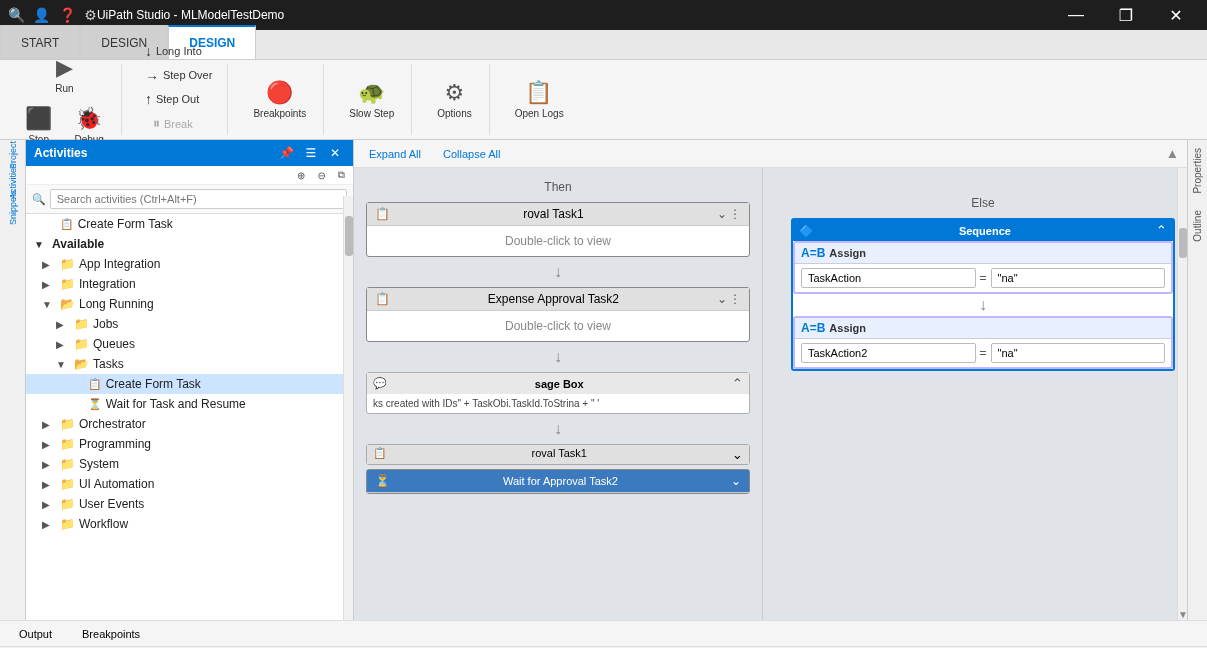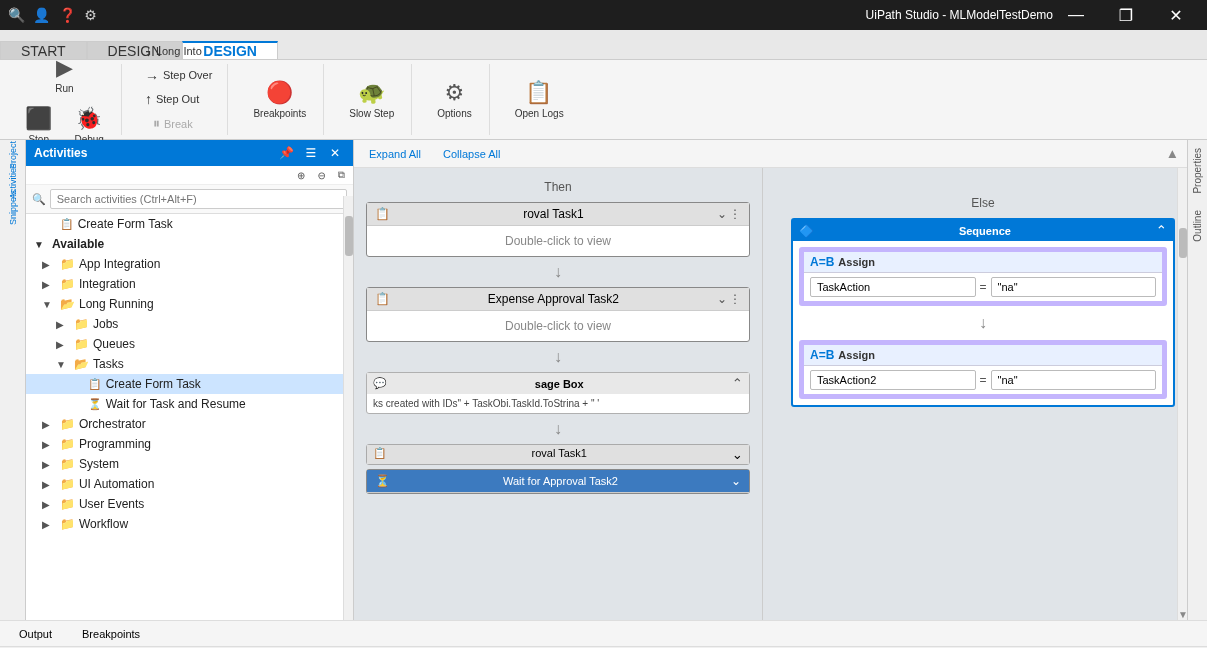--- a/index.html
+++ b/index.html
@@ -9,43 +9,43 @@
     .title-bar {
       height: 30px;
       background: #1e1e1e;
       display: flex;
       align-items: center;
       justify-content: space-between;
       padding: 0 8px;
       color: #fff;
       font-size: 12px;
     }
-    .title-bar-title { flex: 1; text-align: right; }
+    .title-bar-title { flex: 1; text-align: left; }
     .title-bar-controls { display: flex; gap: 4px; }
     .title-btn { width: 46px; height: 30px; border: none; background: transparent; color: #fff; cursor: pointer; font-size: 16px; display: flex; align-items: center; justify-content: center; }
     .title-icons { display: flex; gap: 8px; align-items: center; }
     .title-icon { color: #ccc; font-size: 14px; cursor: pointer; }
 
     
     .tab-bar {
       height: 30px;
       background: #e8e8e8;
       display: flex;
       align-items: flex-end;
       border-bottom: 1px solid #ccc;
     }
     .tab {
       padding: 6px 20px;
-      font-size: 14px;
+      font-size: 12px;
       cursor: pointer;
       border: 1px solid #ccc;
       border-bottom: none;
       background: #d0d0d0;
       color: #333;
-      height: 18px;
+      height: 34px;
       display: flex;
       align-items: center;
     }
     .tab.active {
       background: #fff;
       color: #0078d7;
       border-top: 2px solid #0078d7;
       font-weight: 600;
     }
 
@@ -241,23 +241,23 @@
       display: flex;
       align-items: center;
       gap: 4px;
       justify-content: space-between;
     }
     .sequence-icon { font-size: 12px; }
 
     
     .assign-block {
       background: #fff;
-      border: 5px solid #c4b5fd;
+      border: 2px solid #c4b5fd;
       border-radius: 3px;
-      margin: 6px;
+      margin: 0;
     }
     .assign-header {
       display: flex;
       align-items: center;
       padding: 3px 6px;
       gap: 4px;
       background: #e8f0ff;
       border-bottom: 1px solid #ccd;
     }
     .assign-title { font-size: 11px; font-weight: 600; color: #333; }

